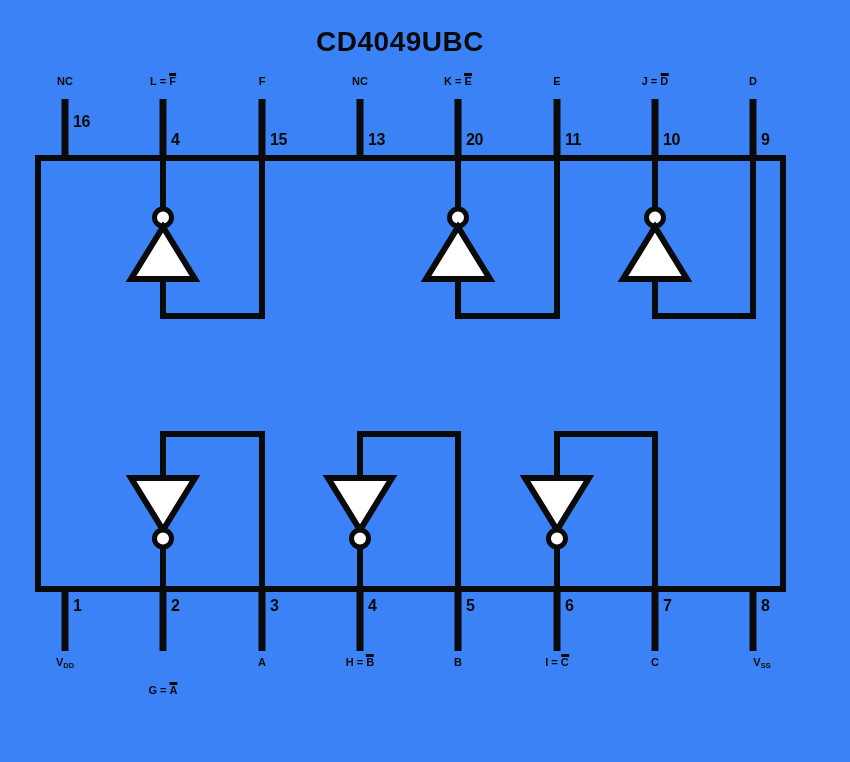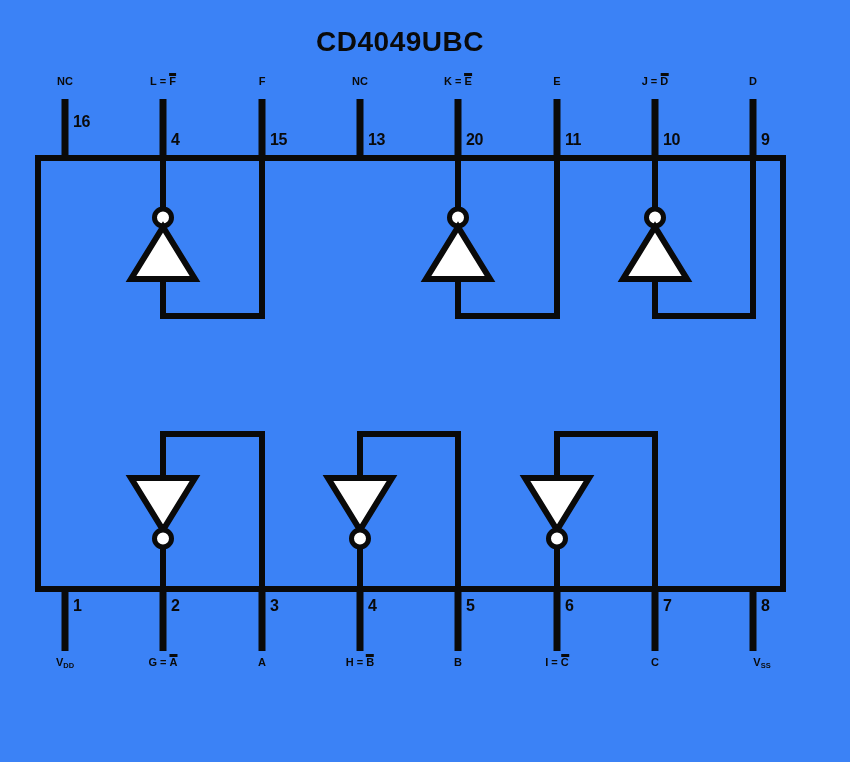--- a/index.html
+++ b/index.html
@@ -120,21 +120,21 @@
       <div class="pin-number" style="left: 171px; top: 131px;">4</div>
       <div class="pin-number" style="left: 270px; top: 131px;">15</div>
       <div class="pin-number" style="left: 368px; top: 131px;">13</div>
       <div class="pin-number" style="left: 466px; top: 131px;">20</div>
       <div class="pin-number" style="left: 565px; top: 131px;">11</div>
       <div class="pin-number" style="left: 663px; top: 131px;">10</div>
       <div class="pin-number" style="left: 761px; top: 131px;">9</div>
     </div>
   <div id="bottom-labels">
       <div class="pin-label bottom" style="left: 65px;"><span>V</span><span class="sb">DD</span></div>
-      <div class="pin-label bottom" style="left: 163px;"><span>G = </span><span class="ov">A</span></div>
+      <div class="pin-label bottom" style="left: 163px; margin-top: 28px;"><span>G = </span><span class="ov">A</span></div>
       <div class="pin-label bottom" style="left: 262px;"><span>A</span></div>
       <div class="pin-label bottom" style="left: 360px;"><span>H = </span><span class="ov">B</span></div>
       <div class="pin-label bottom" style="left: 458px;"><span>B</span></div>
       <div class="pin-label bottom" style="left: 557px;"><span>I = </span><span class="ov">C</span></div>
       <div class="pin-label bottom" style="left: 655px;"><span>C</span></div>
       <div class="pin-label bottom" style="left: 762px;"><span>V</span><span class="sb">SS</span></div>
     </div>
   <div id="bottom-numbers">
       <div class="pin-number" style="left: 73px; top: 597px;">1</div>
       <div class="pin-number" style="left: 171px; top: 597px;">2</div>

